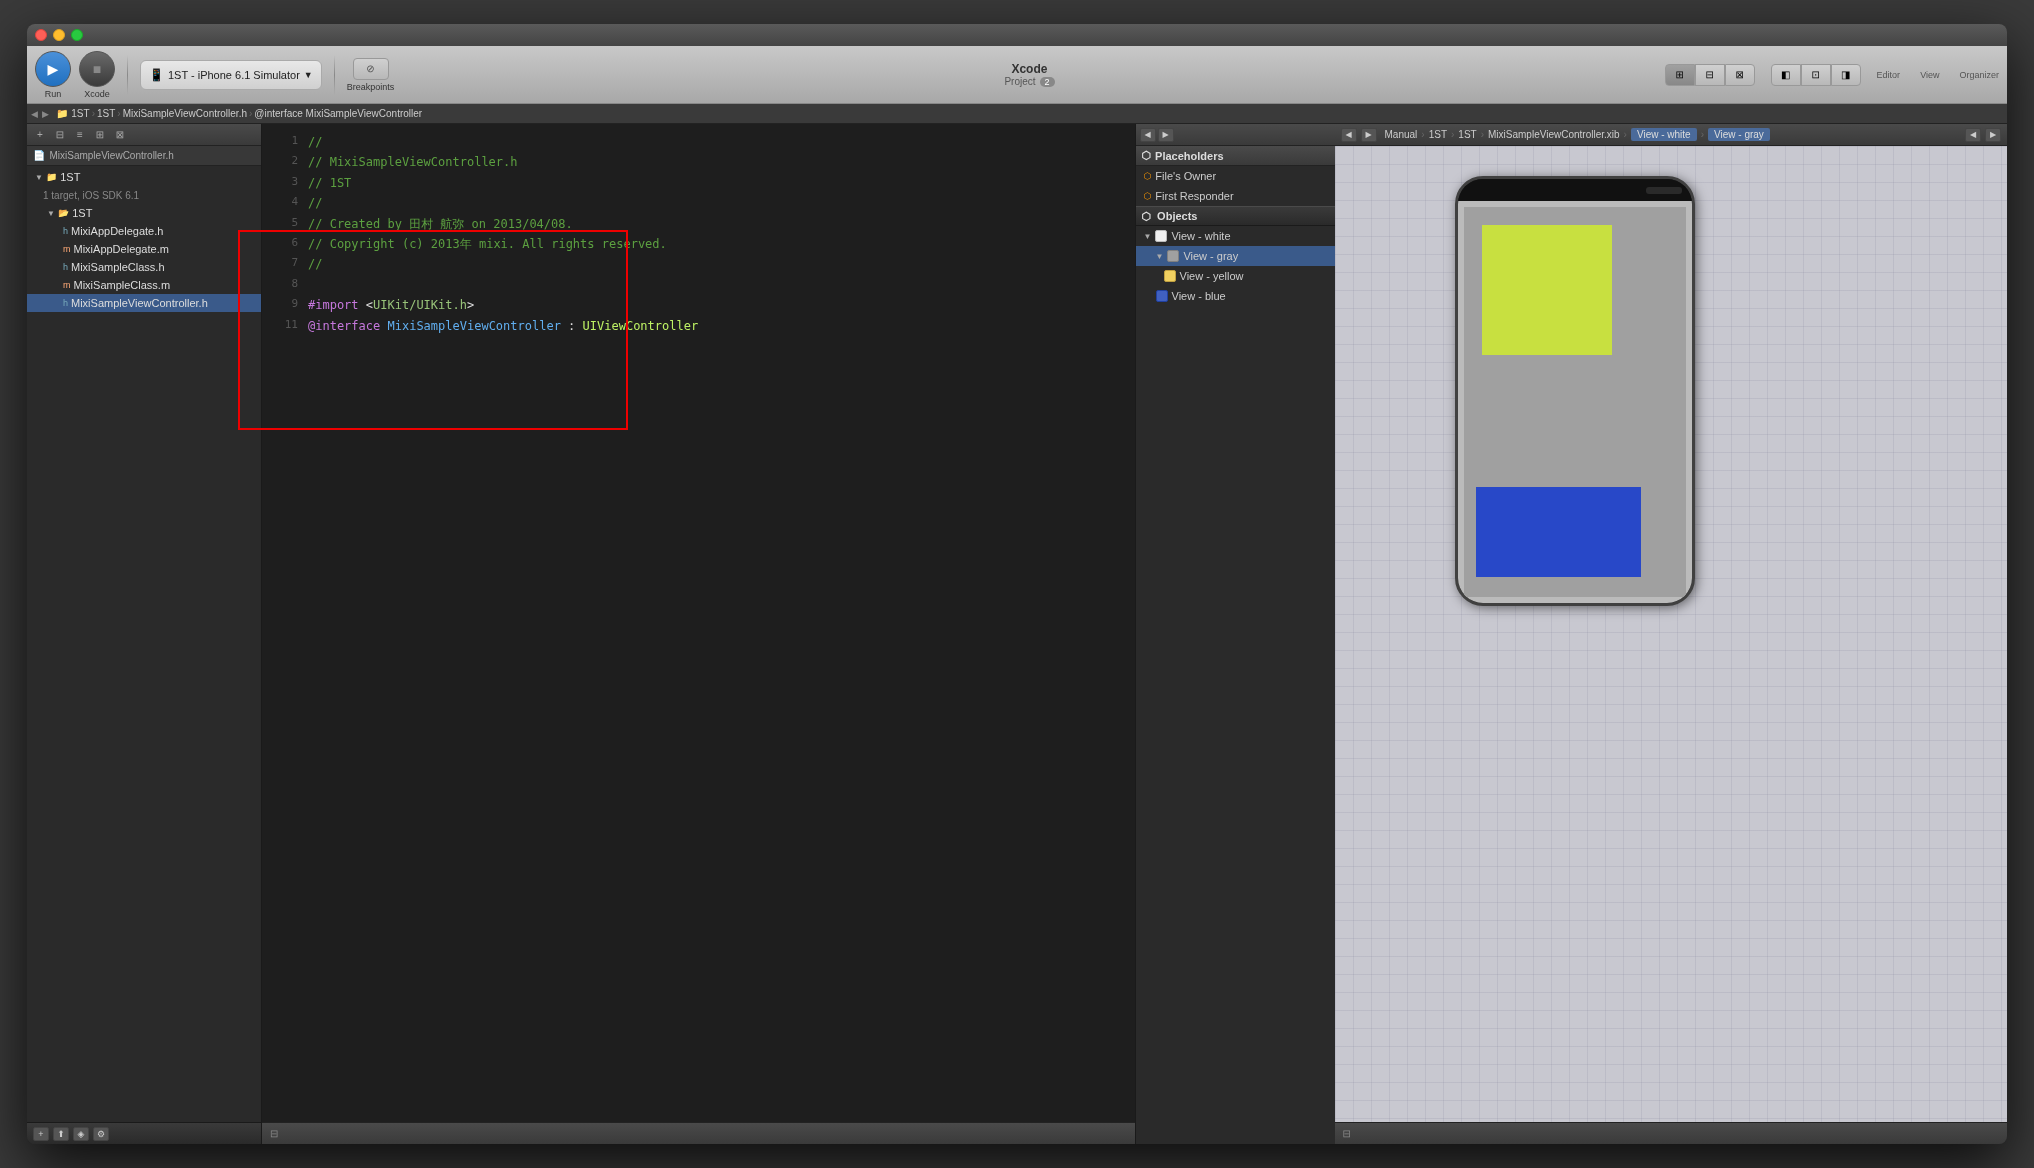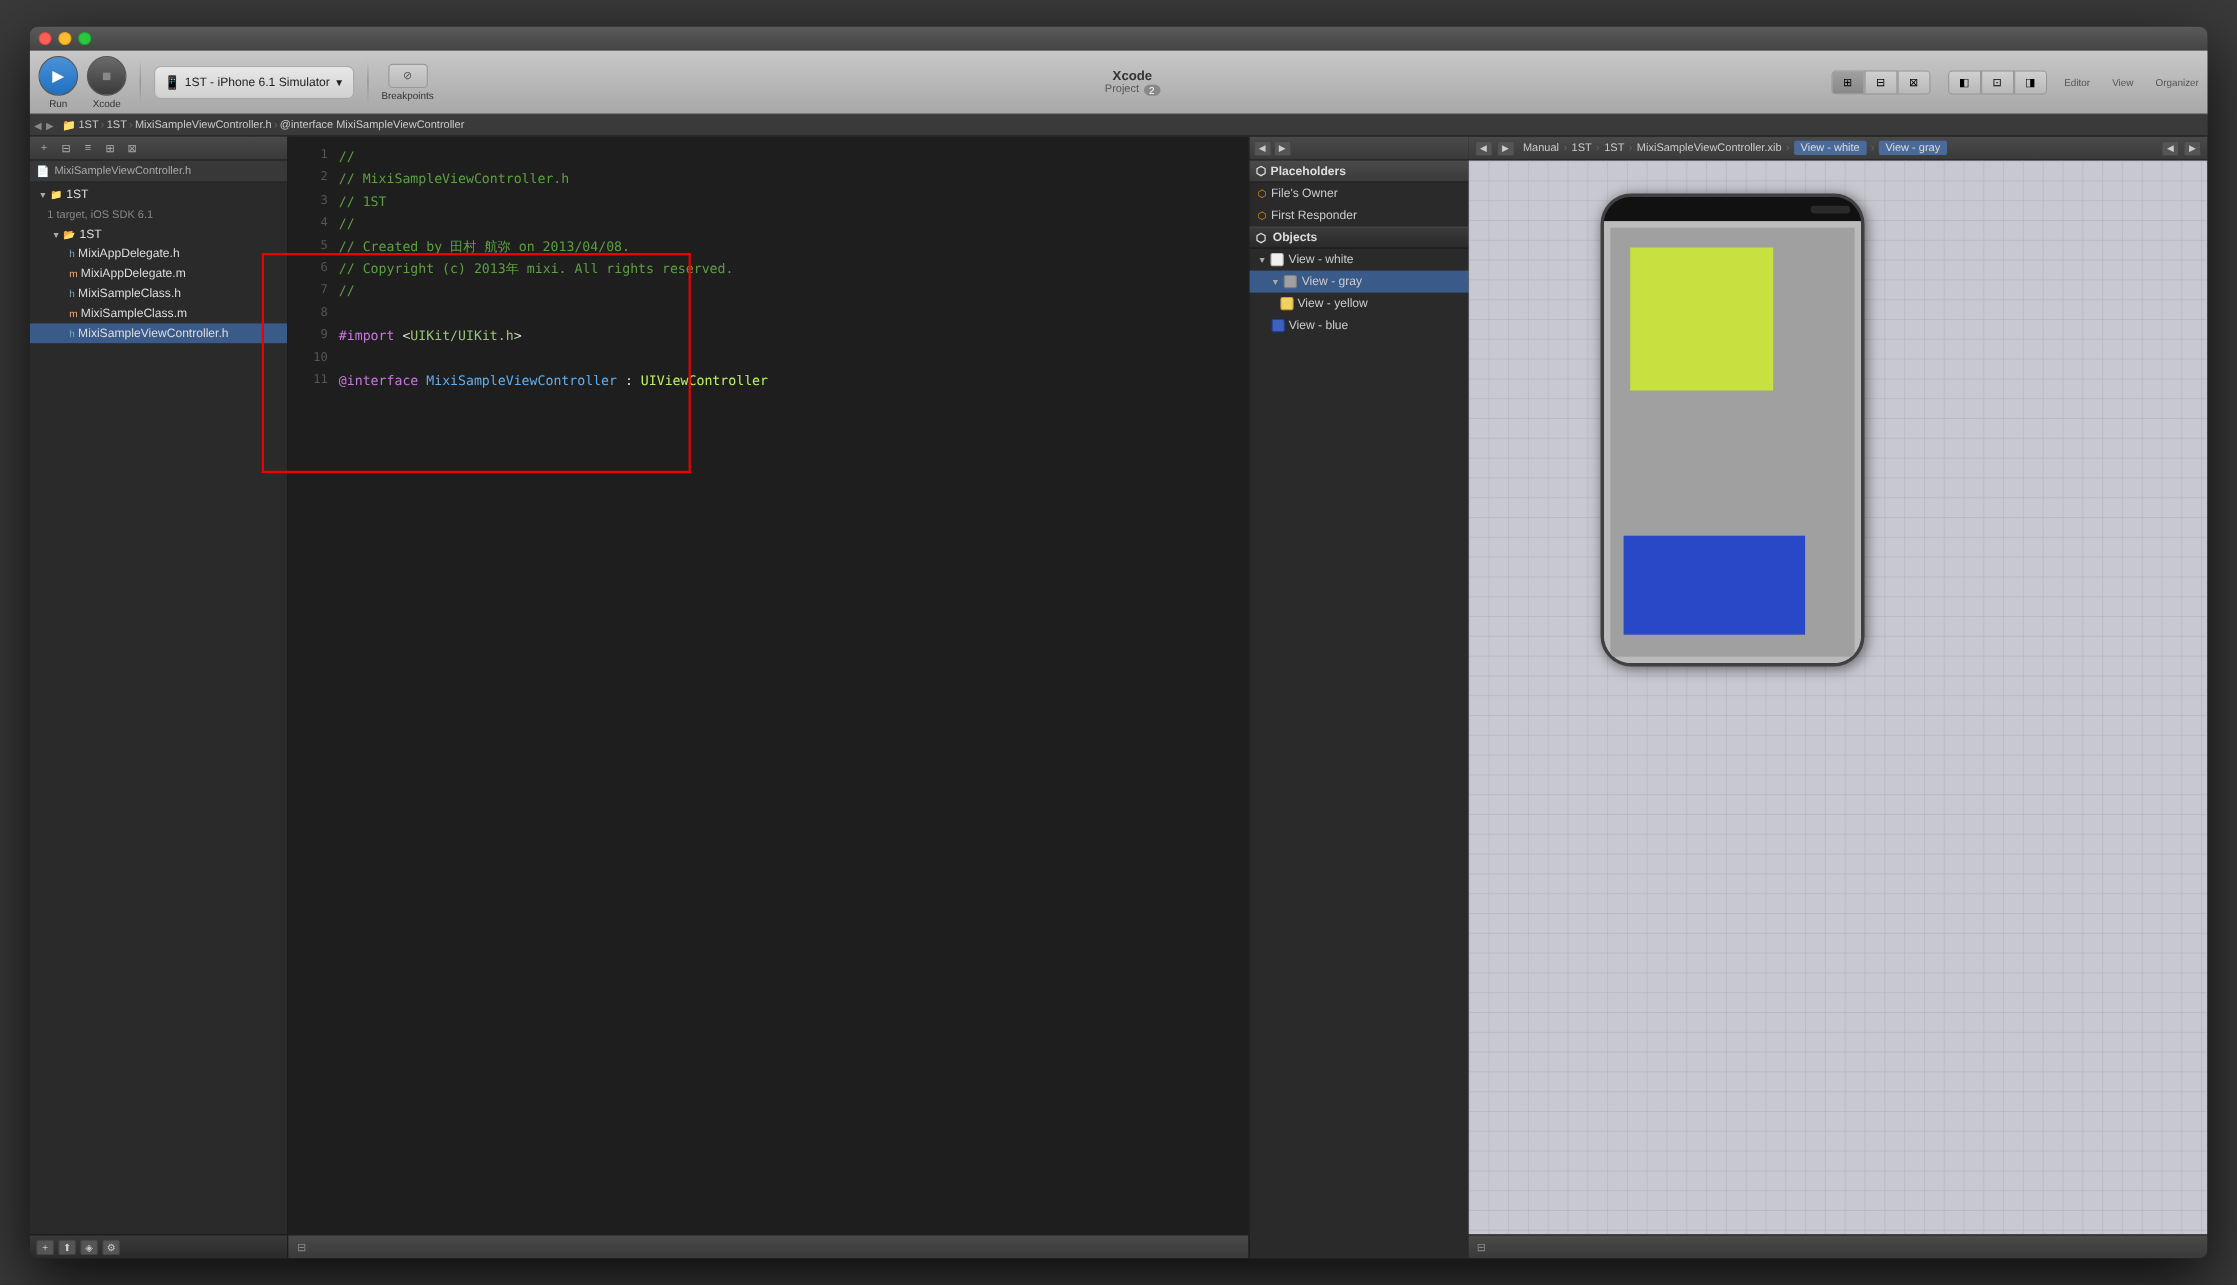--- a/index.html
+++ b/index.html
@@ -575,24 +575,20 @@
             <tr>
               <td style="width:30px;color:#555;text-align:right;padding-right:10px;vertical-align:top;font-family:Menlo,monospace;font-size:11px;line-height:1.7;">8</td>
               <td style="font-family:Menlo,monospace;font-size:12px;line-height:1.7;">&nbsp;</td>
             </tr>
             <tr>
               <td style="width:30px;color:#555;text-align:right;padding-right:10px;vertical-align:top;font-family:Menlo,monospace;font-size:11px;line-height:1.7;">9</td>
               <td style="font-family:Menlo,monospace;font-size:12px;line-height:1.7;">
                 <span style="color:#c678dd;">#import</span>
                 <span style="color:#ddd;"> &lt;</span><span style="color:#98c379;">UIKit/UIKit.h</span><span style="color:#ddd;">&gt;</span>
               </td>
-            </tr>
-            <tr>
-              <td style="width:30px;color:#555;text-align:right;padding-right:10px;vertical-align:top;font-family:Menlo,monospace;font-size:11px;line-height:1.7;">10</td>
-              <td style="font-family:Menlo,monospace;font-size:12px;line-height:1.7;">&nbsp;</td>
             </tr>
             <tr>
               <td style="width:30px;color:#555;text-align:right;padding-right:10px;vertical-align:top;font-family:Menlo,monospace;font-size:11px;line-height:1.7;">11</td>
               <td style="font-family:Menlo,monospace;font-size:12px;line-height:1.7;">
                 <span style="color:#c678dd;">@interface</span>
                 <span style="color:#ddd;"> </span><span style="color:#61aeef;">MixiSampleViewController</span>
                 <span style="color:#ddd;"> : </span><span style="color:#bef264;">UIViewController</span>
               </td>
             </tr>
           </tbody>

